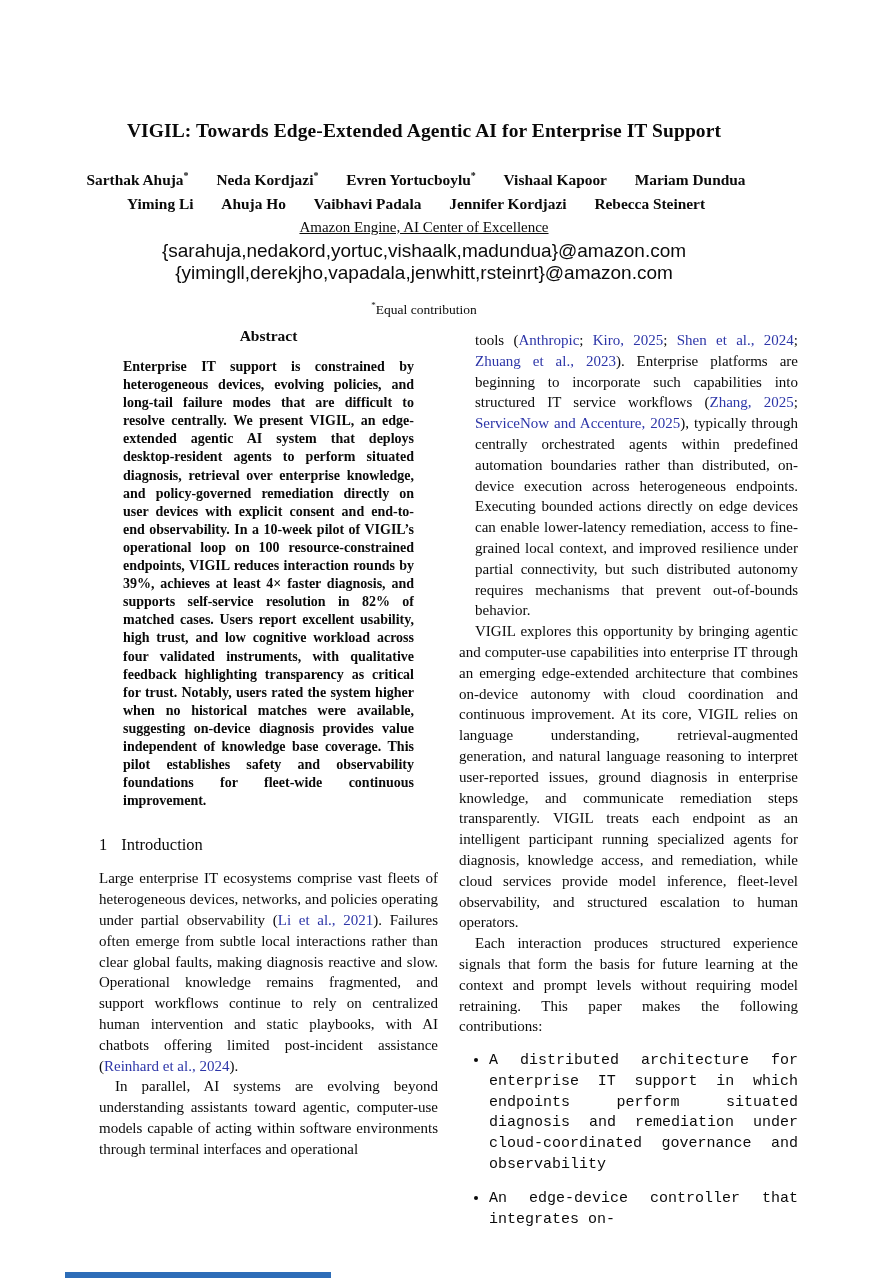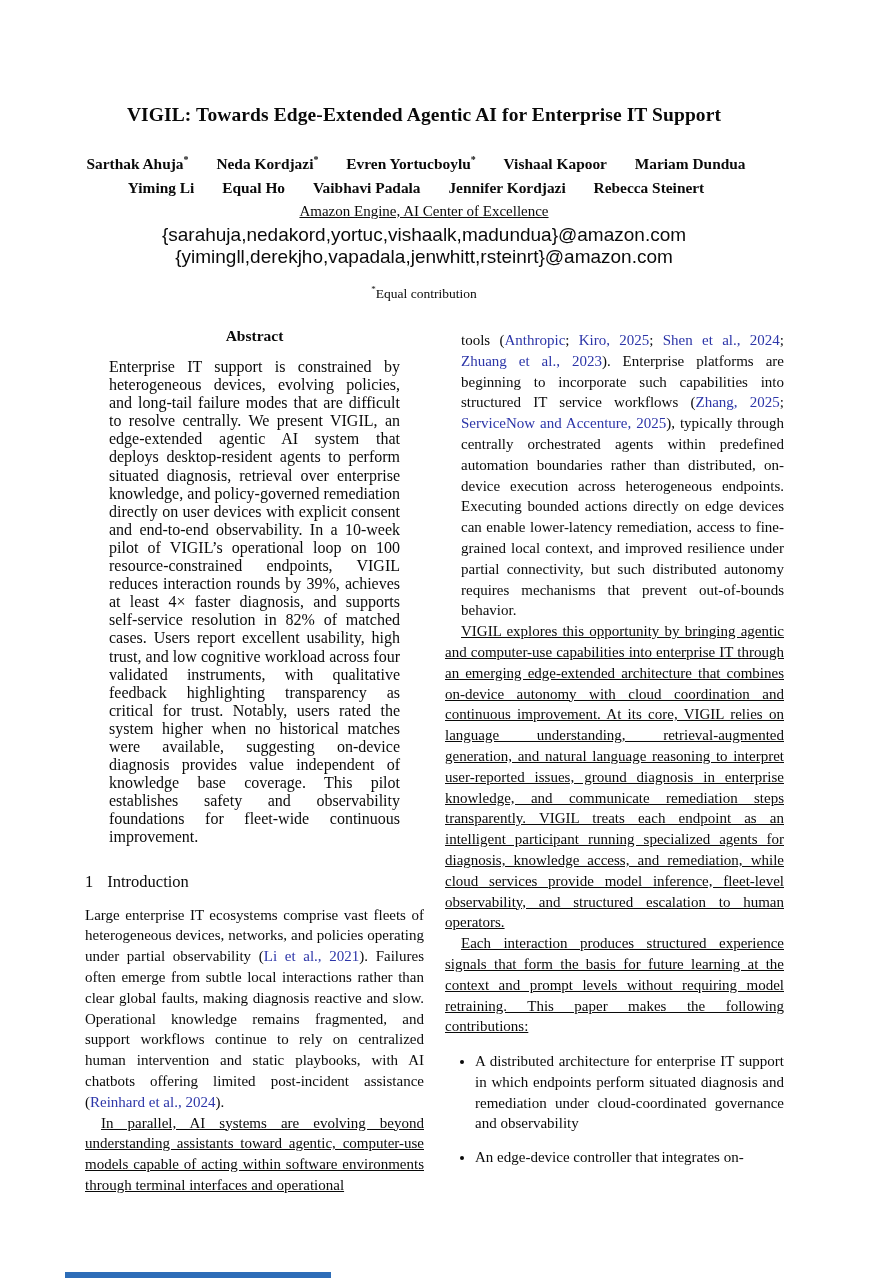--- a/index.html
+++ b/index.html
@@ -4,60 +4,60 @@
 <style>
   html,body { margin:0; padding:0; background:#ffffff; }
   .page {
     position:relative;
     width:896px; height:1278px;
     background:#ffffff;
     font-family:"Liberation Serif", serif;
     color:#0a0a0a;
     overflow:hidden;
   }
-  .header { position:absolute; top:104px; left:0; width:848px; text-align:center; }
+  .header { position:absolute; top:120px; left:0; width:848px; text-align:center; }
   .paper-title {
     font-size:19.5px; font-weight:bold; margin:0 0 28px 0; letter-spacing:0.1px;
   }
   .author-row { font-size:15.4px; font-weight:bold; margin:0 16px 6px 0; }
   .author { margin:0 12px; white-space:nowrap; }
   .author sup { font-size:10px; font-weight:bold; }
   .affiliation { font-size:15px; margin:2px 0 4px 0;text-decoration:underline; }
   .emails { font-family:Liberation Sans, sans-serif; font-size:19px; line-height:22px; }
   .equal-contrib { font-size:13.5px; margin-top:16px; }
   .equal-contrib sup { font-size:9px; }
 
   .columns {
-    position:absolute; top:327px; left:85px; width:700px;
+    position:absolute; top:327px; left:99px; width:700px;
     display:flex; gap:21px;
   }
   .col { width:339px; }
 
   .abstract-block { margin:0 24px; }
   .abstract-heading {
     text-align:center; font-weight:bold; font-size:15.5px; margin:0 0 13px 0;
   }
   .abstract-body {
-    font-size:16px; line-height:18.1px; text-align:justify; margin:0;
+    font-size:14px; line-height:18.1px; text-align:justify; margin:0;font-weight:bold;
   }
 
   .section-heading {
     font-size:16.5px; font-weight:normal; margin:25px 0 13px 0;
   }
   .section-heading .sec-num { margin-right:14px; }
 
   .body-par {
     font-size:15px; line-height:20.8px; text-align:justify; margin:0;
   }
-  .body-par.indent { text-indent:16px;text-decoration:underline; }
+  .body-par.indent { text-indent:16px; }
   .col-right .body-par.first { margin-top:3px;margin-left:16px; }
 
   .cite { color:#2c35a8; }
 
-  ul.contribs { margin:14px 0 4px 0; padding:0 0 0 30px; }
+  ul.contribs { margin:14px 0 4px 0; padding:0 0 0 30px;font-family:Liberation Mono, monospace; }
   ul.contribs li {
     font-size:15px; line-height:20.8px; text-align:justify; margin-bottom:13px;
   }
 
   .figure-top-edge {
     position:absolute; left:65px; bottom:0px; width:266px; height:6px;
   }
 </style>
 </head>
 <body>
@@ -70,21 +70,21 @@
     <div class="author-row">
       <span class="author"><span>Sarthak Ahuja</span><sup>*</sup></span>
       <span class="author"><span>Neda Kordjazi</span><sup>*</sup></span>
       <span class="author"><span>Evren Yortucboylu</span><sup>*</sup></span>
       <span class="author"><span>Vishaal Kapoor</span><sup></sup></span>
       <span class="author"><span>Mariam Dundua</span><sup></sup></span>
     </div>
 
     <div class="author-row">
       <span class="author">Yiming Li</span>
-      <span class="author">Equal Ho</span>
+      <span class="author">Ahuja Ho</span>
       <span class="author">Vaibhavi Padala</span>
       <span class="author">Jennifer Kordjazi</span>
       <span class="author">Rebecca Steinert</span>
     </div>
 
     <div class="affiliation">Amazon Engine, AI Center of Excellence</div>
 
     <div class="emails">{sarahuja,nedakord,yortuc,vishaalk,madundua}@amazon.com</div>
     <div class="emails">{yimingll,derekjho,vapadala,jenwhitt,rsteinrt}@amazon.com</div>
 

